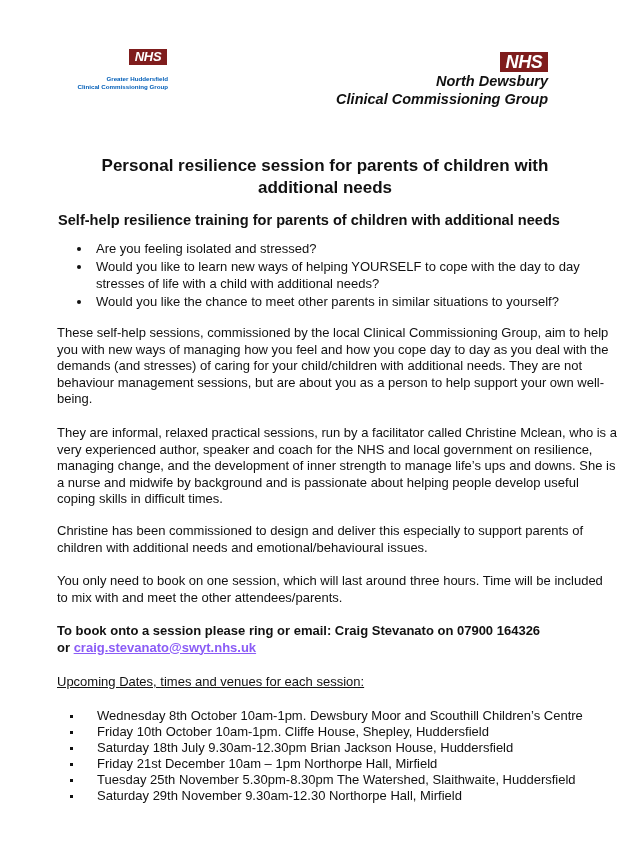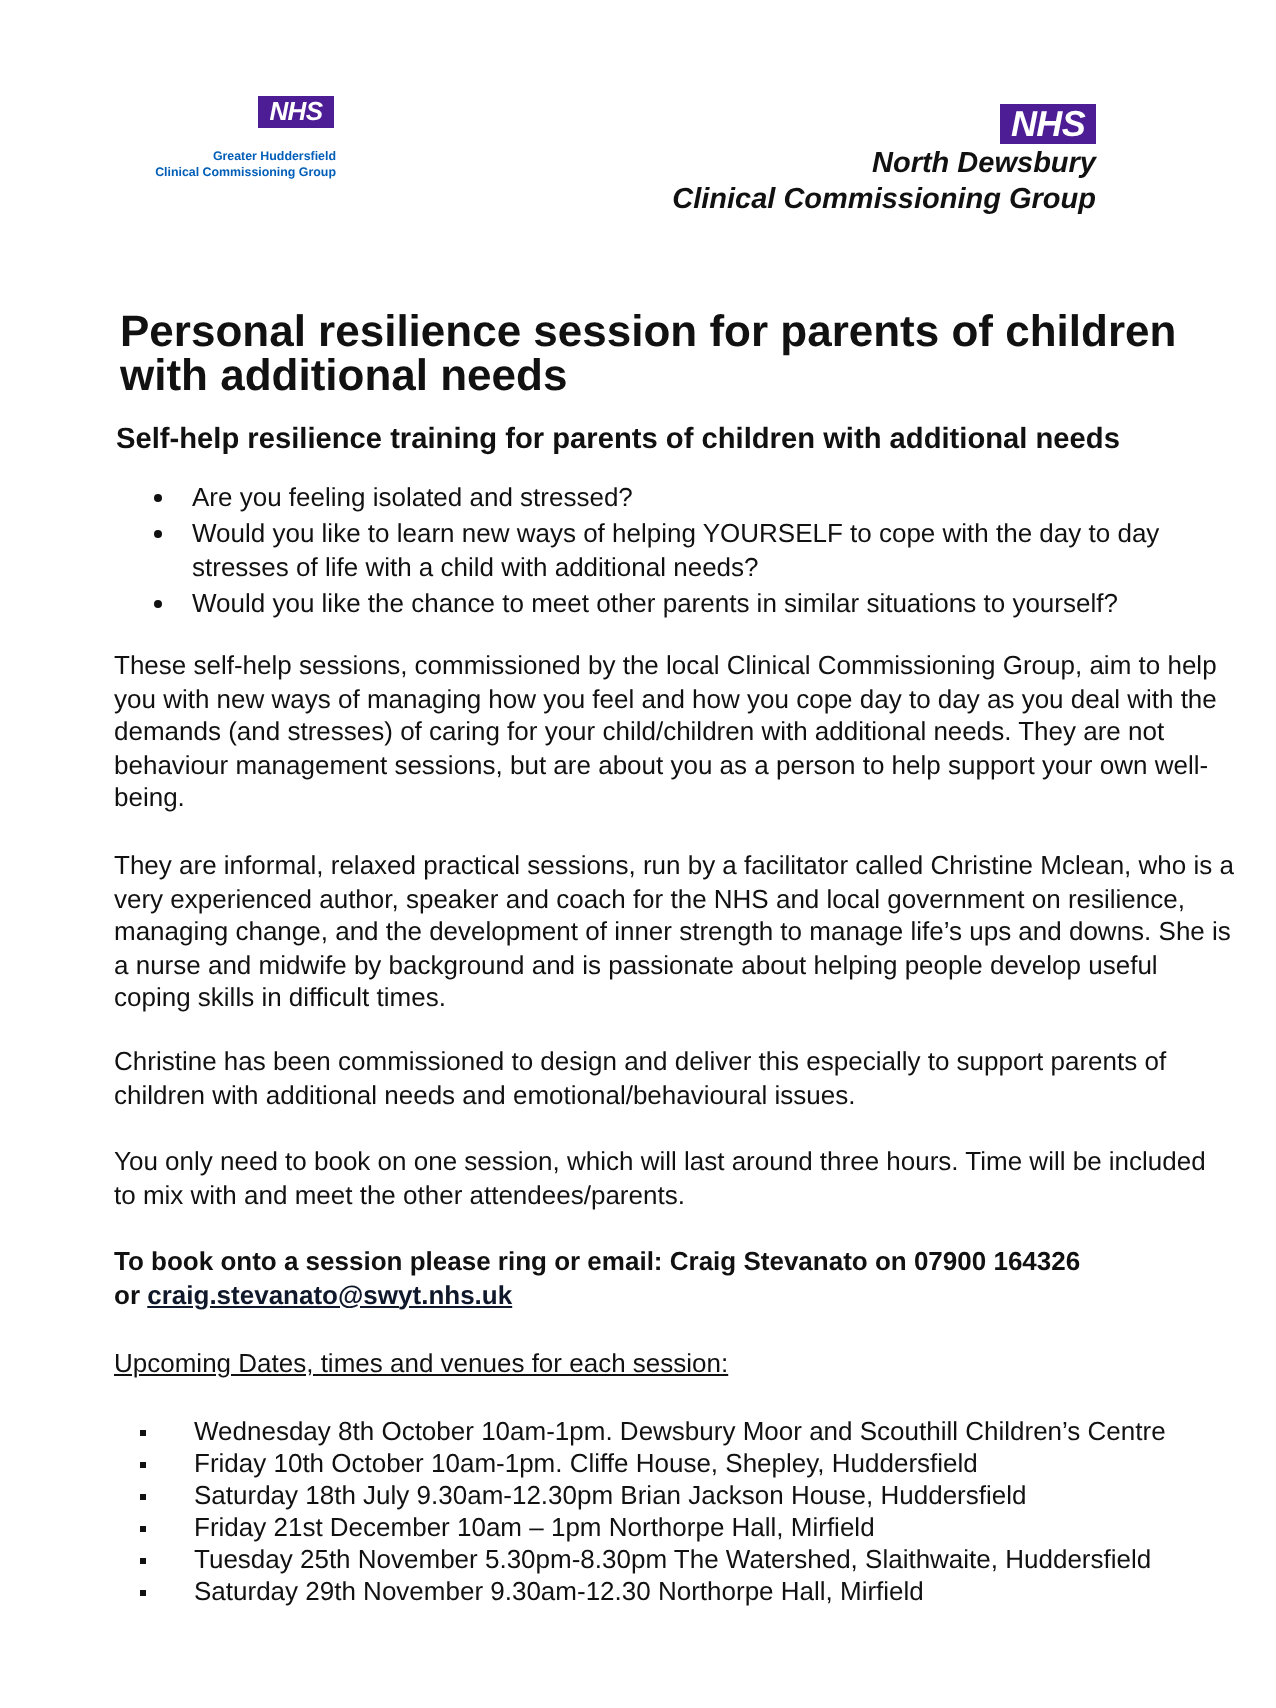--- a/index.html
+++ b/index.html
@@ -1,38 +1,38 @@
 <!DOCTYPE html>
 <html><head>
 <meta charset="utf-8">
 <style>
   html, body { margin: 0; padding: 0; background: #ffffff; }
   body { width: 638px; height: 854px; position: relative; overflow: hidden;
          font-family: "Liberation Sans", sans-serif; color: #111; }
-  .nhs-badge { background: #4c1d95; color: #fff; font-weight: bold; font-style: italic;
+  .nhs-badge { background: #7f1d1d; color: #fff; font-weight: bold; font-style: italic;
                font-family: "Liberation Sans", sans-serif; display: inline-block; text-align: center; }
   #logo-left { position: absolute; left: 72px; top: 47px; width: 96px; text-align: right; }
   #logo-left .nhs-badge { font-size: 13px; line-height: 16px; width: 38px; margin-right: 1px; letter-spacing: -0.3px; }
   #logo-left .org { color: #005EB8; font-size: 6.2px; line-height: 8px; font-weight: bold; margin-top: 10px; white-space: nowrap; }
   #logo-right { position: absolute; right: 90px; top: 52px; text-align: right; }
   #logo-right .nhs-badge { font-size: 18px; line-height: 20px; width: 48px; letter-spacing: -0.3px; }
   #logo-right .org-line { font-style: italic; font-weight: bold; font-size: 14.5px; line-height: 18px; color: #111; white-space: nowrap; }
-  #title { position: absolute; left: 60px; width: 530px; top: 155px; 
-           font-weight: bold; font-size: 22px; line-height: 22px; }
+  #title { position: absolute; left: 60px; width: 530px; top: 155px; text-align: center;
+           font-weight: bold; font-size: 17px; line-height: 22px; }
   #subtitle { position: absolute; left: 58px; top: 212px; font-weight: bold; font-size: 14.6px; white-space: nowrap; }
   .bullets { position: absolute; left: 75px; top: 240px; margin: 0; padding: 0; list-style: none; width: 540px; }
   .bullets li { font-size: 13px; line-height: 17.5px; position: relative; padding-left: 21px; }
   .bullets li .dot { position: absolute; left: 2px; top: 7px; width: 4px; height: 4px; border-radius: 50%; background: #111; }
   .para { position: absolute; left: 57px; width: 560px; font-size: 13px; line-height: 16.5px; }
   #p1 { top: 325px; }
   #p2 { top: 425px; }
   #p3 { top: 523px; }
   #p4 { top: 573px; }
   #booking { position: absolute; left: 57px; top: 623px; font-size: 13px; line-height: 16.5px; font-weight: bold; white-space: nowrap; }
-  #booking a { color: #0f172a; text-decoration: underline; }
+  #booking a { color: #8b5cf6; text-decoration: underline; }
   #dates-heading { position: absolute; left: 57px; top: 674px; font-size: 13px; text-decoration: underline; white-space: nowrap; }
   .sessions { position: absolute; left: 70px; top: 708px; margin: 0; padding: 0; list-style: none; }
   .sessions li { font-size: 13px; line-height: 16px; position: relative; padding-left: 27px; white-space: nowrap; }
   .sessions li .sq { position: absolute; left: 0; top: 7px; width: 3px; height: 3px; background: #111; }
 </style>
 </head>
 <body>
 
 <div id="logo-left">
   <span class="nhs-badge">NHS</span>

